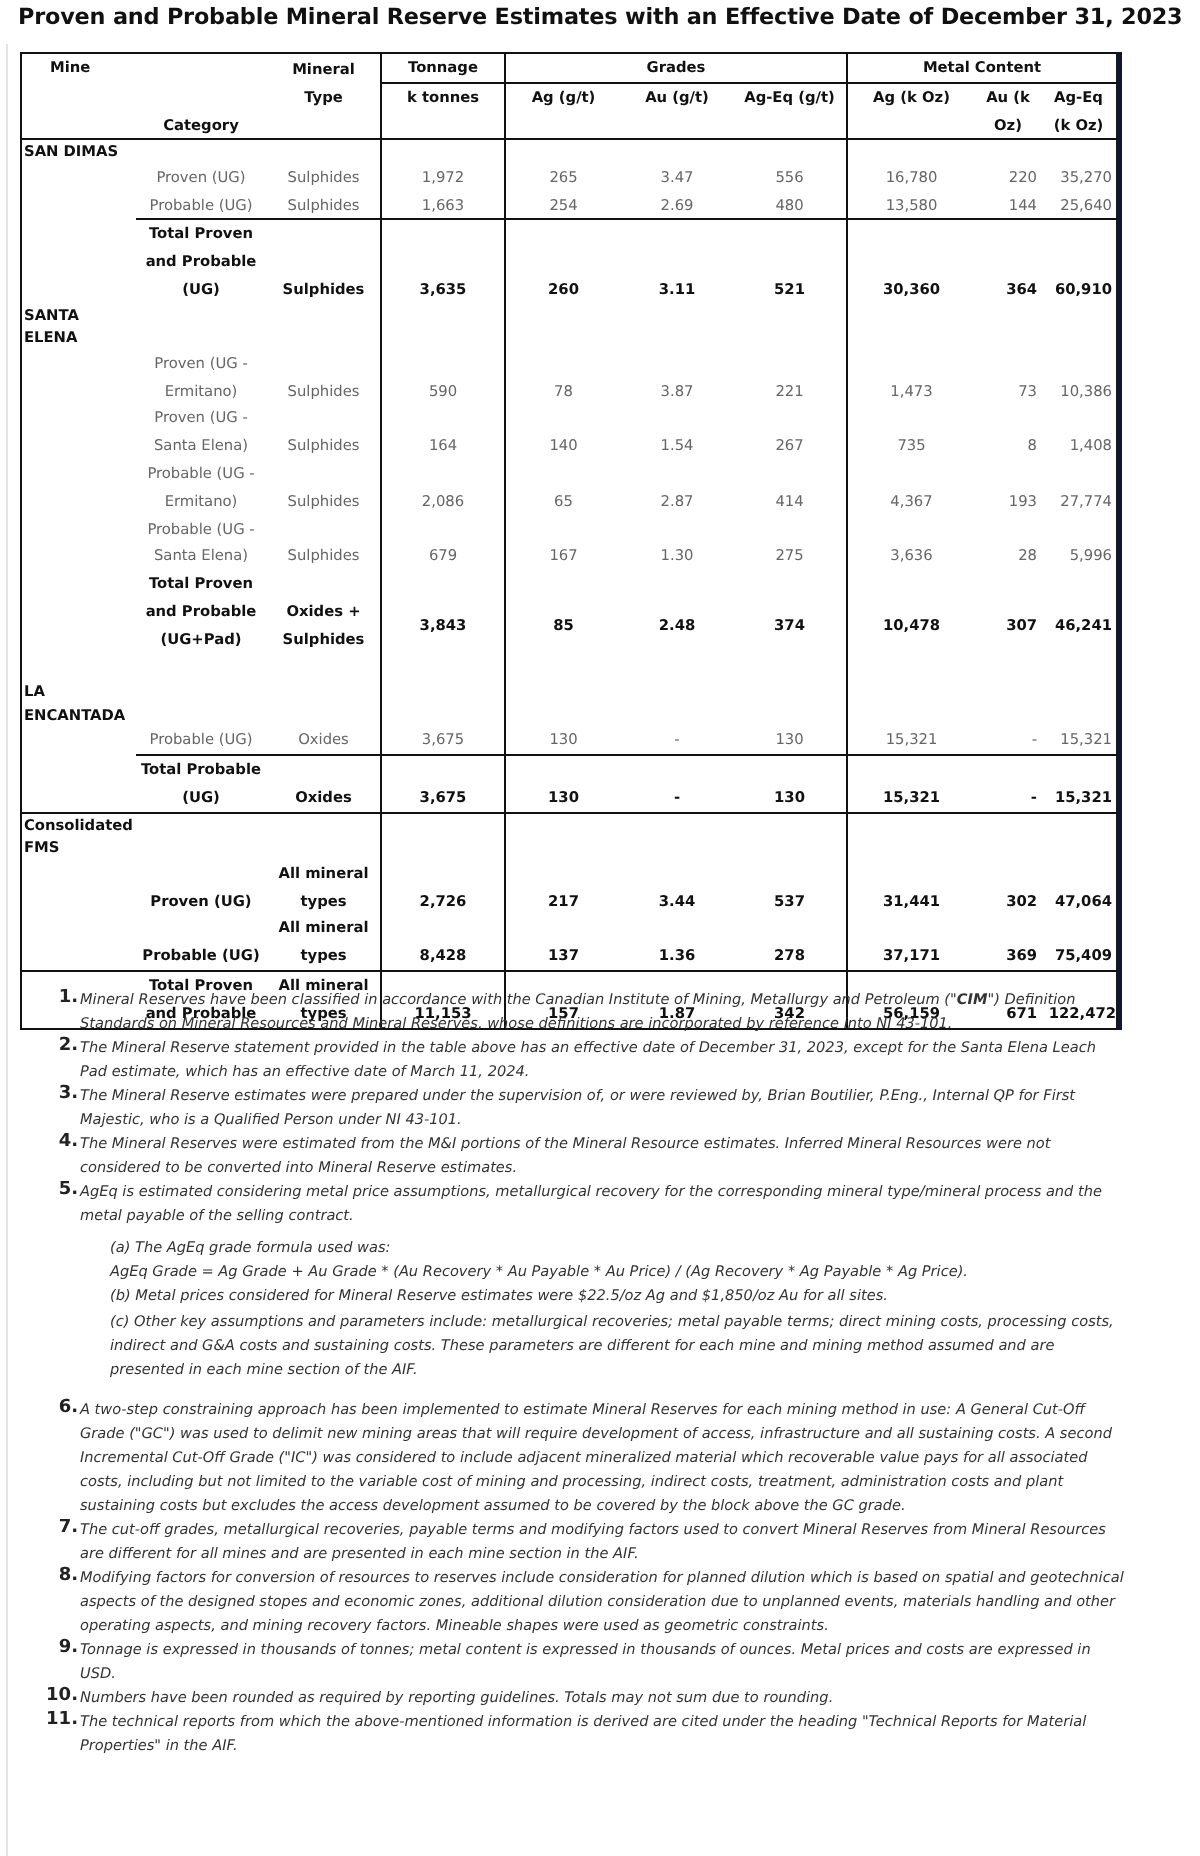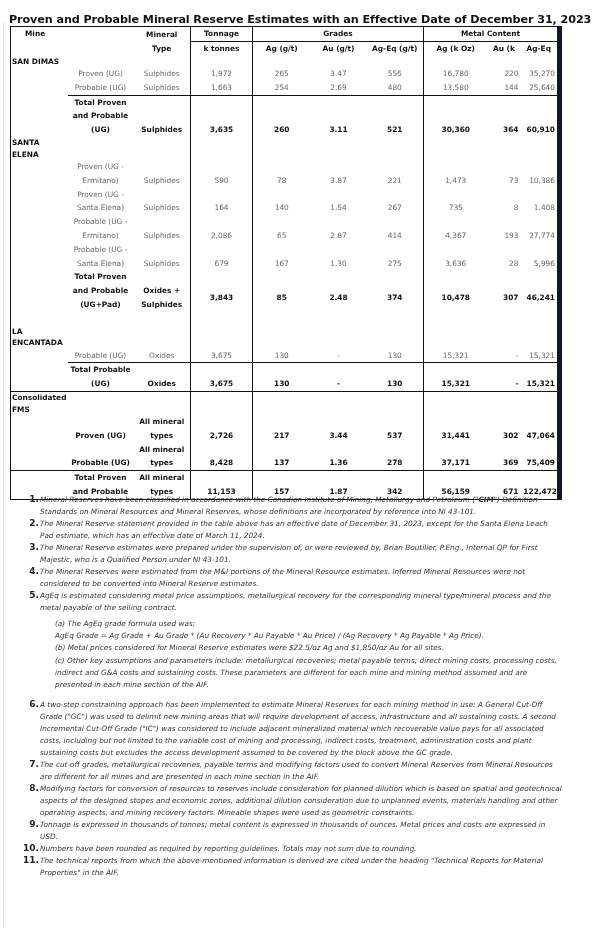--- a/index.html
+++ b/index.html
@@ -1,25 +1,25 @@
 <!DOCTYPE html>
 <html><head>
 <meta charset="utf-8">
 <style>
   * { box-sizing: border-box; margin: 0; padding: 0; }
   html, body { width: 600px; height: 928px; background: #ffffff; overflow: hidden; }
   body { font-family: "DejaVu Sans", "Liberation Sans", sans-serif; color: #111; position: relative; }
   .page-edge { position: absolute; left: 3px; top: 22px; width: 1px; height: 906px; background: #e4e4e4; }
-  .title { position: absolute; left: 9px; top: 13px; font-size: 11.2px; font-weight: bold; letter-spacing: -0.1px; white-space: nowrap; color: #111; }
+  .title { position: absolute; left: 9px; top: 2px; font-size: 11.2px; font-weight: bold; letter-spacing: -0.1px; white-space: nowrap; color: #111; }
   table.reserves { position: absolute; left: 10px; top: 26px; width: 549px; border-collapse: collapse; table-layout: fixed; font-size: 7.4px; }
   table.reserves td { padding: 0 2px; vertical-align: bottom; line-height: 13.8px; }
   .col-mine { width: 57px; } .col-cat { width: 66px; } .col-type { width: 57px; } .col-ton { width: 62px; }
   .col-ag { width: 58px; } .col-au { width: 56px; } .col-ageq { width: 57px; } .col-agkoz { width: 64px; }
   .col-aukoz { width: 33px; } .col-ageqkoz { width: 39px; }
-  .bl { border-left: 1px solid #111; } .br { border-right: 5px solid #0f172a; }
+  .bl { border-left: 1px solid #111; } .br { border-right: 3px solid #0f172a; }
   .bt { border-top: 1px solid #111; } .bb { border-bottom: 1px solid #111; }
   .hdr td { font-weight: bold; text-align: center; }
   .c { text-align: center; } .r { text-align: right; }
   .light { color: #666; }
   .bold { font-weight: bold; color: #111; }
   .mine-name { font-weight: bold; text-align: left; padding-left: 1px !important; white-space: normal; line-height: 11.5px !important; vertical-align: top !important; }
   .notes { position: absolute; left: 0; top: 494px; width: 600px; font-size: 7.3px; font-style: italic; color: #333; }
   .note { position: relative; padding-left: 40px; padding-right: 38px; line-height: 12px; }
   .note .num { position: absolute; left: 26px; top: -1px; font-style: normal; font-weight: bold; font-size: 9px; color: #222; width: 13px; text-align: right; }
   .note .num.two { left: 20px; width: 19px; }
@@ -59,20 +59,32 @@
     <td class="bl"></td>
     <td></td>
     <td>Type</td>
     <td class="bl">k tonnes</td>
     <td class="bl">Ag (g/t)</td>
     <td>Au (g/t)</td>
     <td>Ag-Eq (g/t)</td>
     <td class="bl">Ag (k Oz)</td>
     <td class="r">Au (k</td>
     <td class="br r">Ag-Eq</td>
+  </tr>
+  <tr class="hdr">
+    <td class="bl bb"></td>
+    <td class="bb">Category</td>
+    <td class="bb"></td>
+    <td class="bl bb"></td>
+    <td class="bl bb"></td>
+        <td class="bb"></td>
+        <td class="bb"></td>
+    <td class="bl bb"></td>
+    <td class="bb r">Oz)</td>
+    <td class="bb br r">(k Oz)</td>
   </tr>
 
   <tr>
     <td class="bl mine-name" colspan="2">SAN DIMAS</td>
     <td></td>
         <td class="bl"></td>
         <td class="bl"></td>
         <td></td>
         <td></td>
         <td class="bl"></td>

